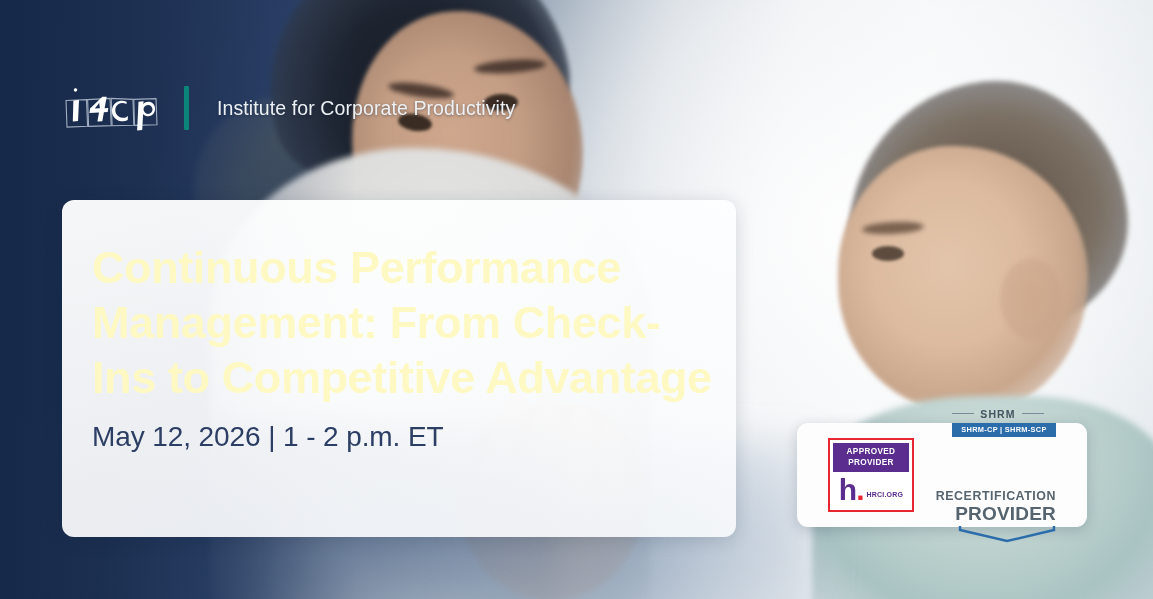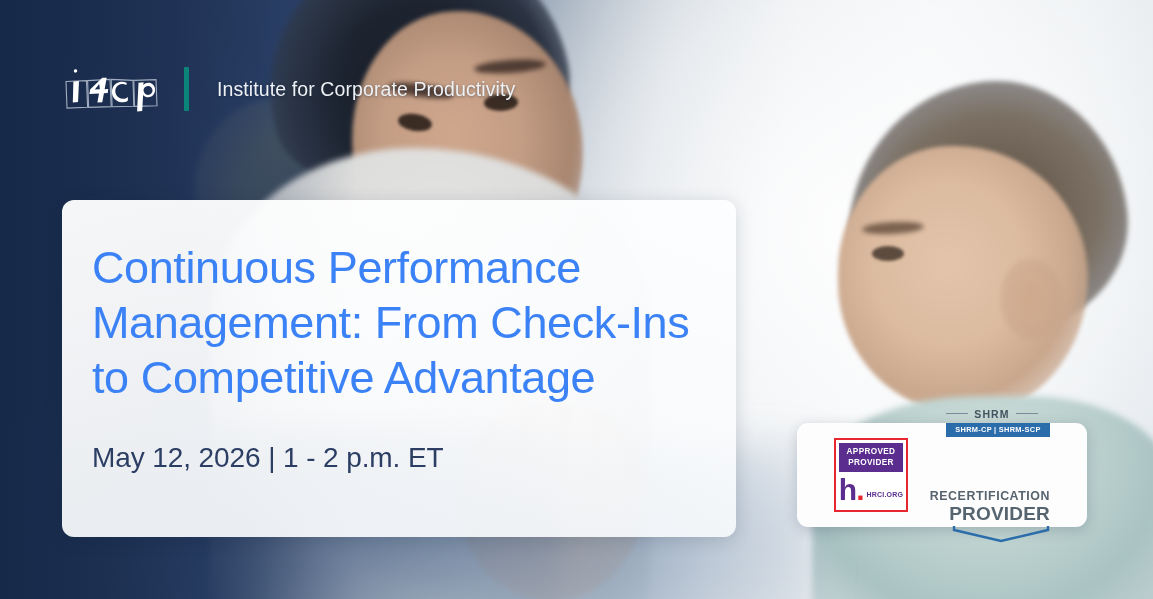--- a/index.html
+++ b/index.html
@@ -147,21 +147,21 @@
   }
   .vignette-left {
     position:absolute; inset:0;
     background:linear-gradient(90deg,
       rgba(22,40,72,.96) 0%, rgba(26,45,78,.86) 9%, rgba(32,52,86,.55) 17%,
       rgba(40,62,98,.18) 24%, rgba(50,72,108,0) 31%);
   }
 
   
   .header {
-    position:absolute; left:62px; top:64px;
+    position:absolute; left:62px; top:83px;
     display:flex; align-items:center; gap:0;
     z-index:6;
   }
   .logo {
     position:relative; width:102px; height:50px;
     display:flex; align-items:center;
   }
   .logo svg { display:block; }
   .logo-divider {
     width:5px; height:44px; background:#0b857a;
@@ -191,44 +191,44 @@
     font-size:18px; font-weight:700; letter-spacing:.65px;
     z-index:7;
     box-shadow:0 2px 8px rgba(10,50,60,.22);
     white-space:nowrap;
   }
   .card-inner {
     position:absolute; left:92px; top:240px;
     width:630px; z-index:5;
   }
   .headline {
-    color:#3b82f6;
+    color:#fef9c3;
     font-size:45px; line-height:55px;
-    font-weight:400; letter-spacing:-.4px;
+    font-weight:700; letter-spacing:-.4px;
     max-width:620px;
   }
   .event-meta {
-    margin-top:37px;
+    margin-top:16px;
     color:#2c3e63;
     font-size:28px; font-weight:400; letter-spacing:-.1px;
   }
 
   
   .cert-card {
     position:absolute; left:797px; top:423px;
     width:290px; height:104px;
     background:#fdfdfd;
     border-radius:11px;
     box-shadow:0 3px 14px rgba(18,34,58,.2);
     display:flex; align-items:center; justify-content:center; gap:26px;
     z-index:6;
   }
   
   .hrci {
-    width:74px; height:74px;
+    width:86px; height:74px;
     border:2.5px solid #e8262f;
     background:#ffffff;
     padding:3px;
     display:flex; flex-direction:column;
   }
   .hrci-top {
     background:#5b2d8e; color:#ffffff;
     font-size:8.2px; font-weight:700; letter-spacing:.35px;
     line-height:10.5px; text-align:center;
     padding:4px 0 4px; 

